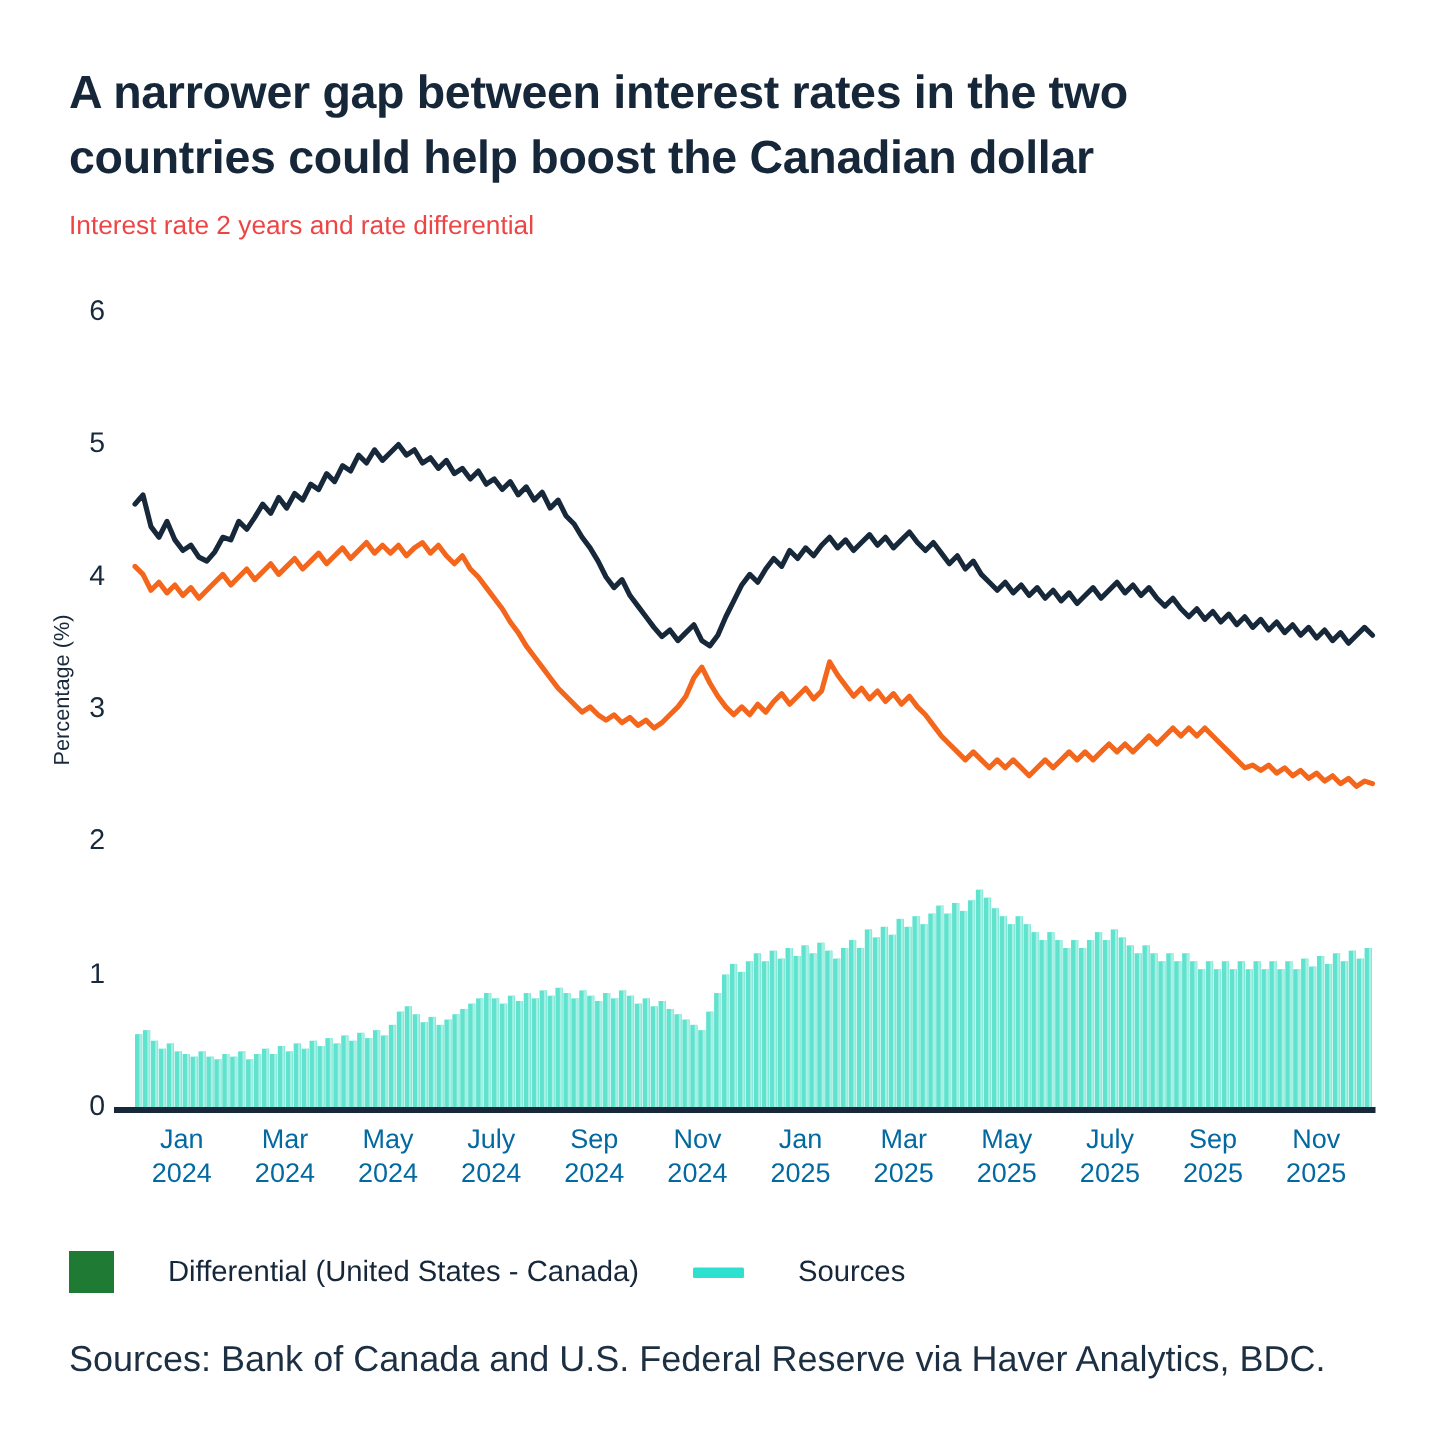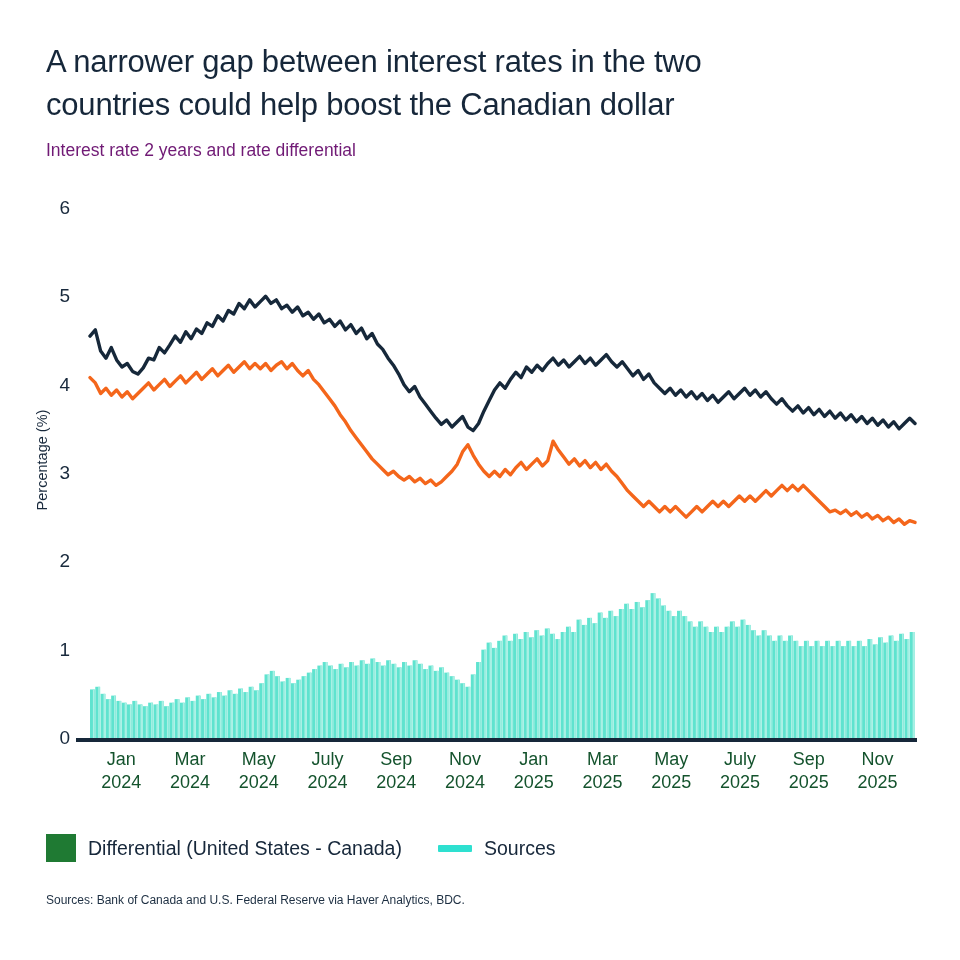--- a/index.html
+++ b/index.html
@@ -23,31 +23,31 @@
   
   .header {
     position: absolute;
     left: 46px;
     top: 40px;
     width: 860px;
   }
   .chart-title {
     font-size: 31px;
     line-height: 43px;
-    font-weight: 400;
+    font-weight: 700;
     letter-spacing: -0.2px;
     color: #16273a;
     margin: 0;
     white-space: pre-line;
   }
   .chart-subtitle {
     font-size: 17.5px;
     line-height: 24px;
     font-weight: 400;
-    color: #701a75;
+    color: #ef4444;
     margin: 12px 0 0 0;
   }
   
   .plot-area {
     position: absolute;
     left: 0;
     top: 0;
     width: 960px;
     height: 960px;
     pointer-events: none;
@@ -75,37 +75,38 @@
     transform-origin: center center;
   }
   .x-tick {
     position: absolute;
     top: 748px;
     width: 72px;
     margin-left: -36px;
     text-align: center;
     font-size: 18px;
     line-height: 23px;
-    color: #14532d;
+    color: #0369a1;
   }
   .x-tick .yr { display: block; }
 
   
   .legend {
     position: absolute;
     left: 46px;
     top: 832px;
     display: flex;
     align-items: center;
     height: 32px;
   }
   .legend-item {
     display: flex;
     align-items: center;
     margin-right: 36px;
+    gap: 24px;
   }
   .swatch-box {
     width: 30px;
     height: 28px;
     margin-right: 12px;
     flex: none;
   }
   .swatch-line {
     width: 34px;
     height: 7px;
@@ -116,21 +117,21 @@
   .legend-label {
     font-size: 19.5px;
     color: #16273a;
     white-space: nowrap;
   }
   
   .sources {
     position: absolute;
     left: 46px;
     top: 893px;
-    font-size: 12px;
+    font-size: 24px;
     color: #1d2f42;
   }
 </style>
 </head>
 <body>
 
 <div id="root">
 
   <div class="header">
     <h1 class="chart-title">A narrower gap between interest rates in the two

